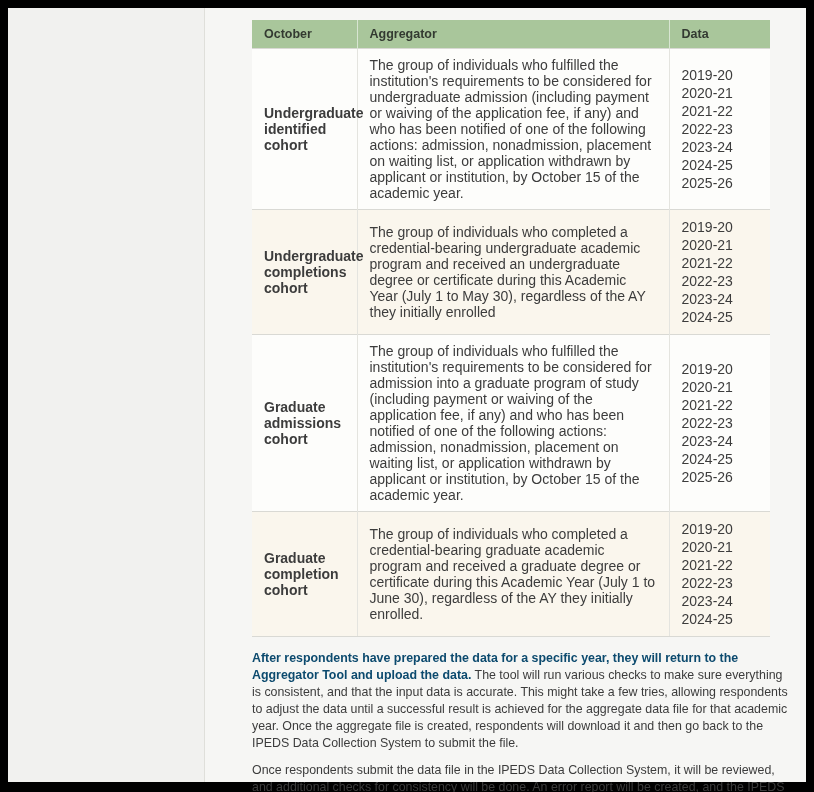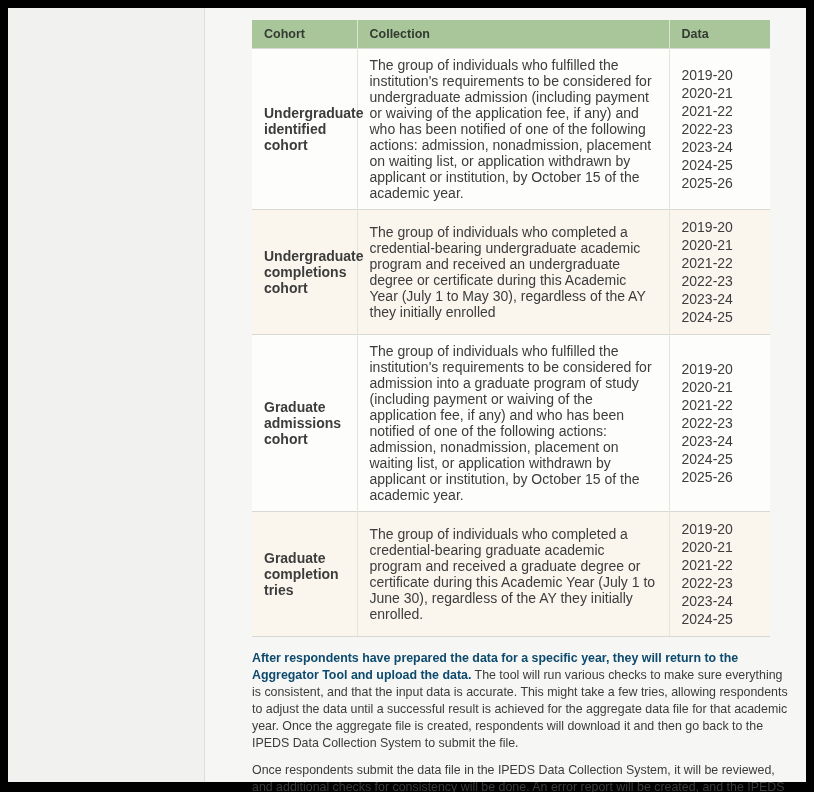--- a/index.html
+++ b/index.html
@@ -71,22 +71,22 @@
   <div class="content">
 
     <table class="cohort-table">
       <colgroup>
         <col style="width:105px">
         <col style="width:312px">
         <col style="width:101px">
       </colgroup>
       <thead>
         <tr>
-          <th>Cohort</th>
-          <th>Collection</th>
+          <th>October</th>
+          <th>Aggregator</th>
           <th>Data</th>
         </tr>
       </thead>
       <tbody id="table-body">
           <tr>
             <td class="cohort-cell">Undergraduate identified cohort</td>
             <td>The group of individuals who fulfilled the institution's requirements to be considered for undergraduate admission (including payment or waiving of the application fee, if any) and who has been notified of one of the following actions: admission, nonadmission, placement on waiting list, or application withdrawn by applicant or institution, by October 15 of the academic year.</td>
             <td class="years-cell">
               <div class="year-line">2019-20</div>
               <div class="year-line">2020-21</div>
@@ -116,21 +116,21 @@
               <div class="year-line">2019-20</div>
               <div class="year-line">2020-21</div>
               <div class="year-line">2021-22</div>
               <div class="year-line">2022-23</div>
               <div class="year-line">2023-24</div>
               <div class="year-line">2024-25</div>
               <div class="year-line">2025-26</div>
             </td>
           </tr>
           <tr>
-            <td class="cohort-cell">Graduate completion tries</td>
+            <td class="cohort-cell">Graduate completion cohort</td>
             <td>The group of individuals who completed a credential-bearing graduate academic program and received a graduate degree or certificate during this Academic Year (July 1 to June 30), regardless of the AY they initially enrolled.</td>
             <td class="years-cell">
               <div class="year-line">2019-20</div>
               <div class="year-line">2020-21</div>
               <div class="year-line">2021-22</div>
               <div class="year-line">2022-23</div>
               <div class="year-line">2023-24</div>
               <div class="year-line">2024-25</div>
             </td>
           </tr>

